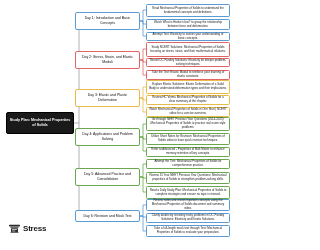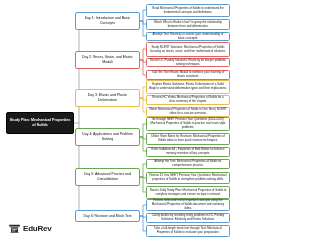--- a/index.html
+++ b/index.html
@@ -130,16 +130,16 @@
 
   <div class="logo">
     <svg class="logo-mark" viewBox="0 0 24 24">
       <rect x="2" y="5" width="20" height="3.2" rx="0.6" fill="#2b2b2b"></rect>
       <rect x="4.5" y="8.5" width="15" height="2.6" rx="0.5" fill="#6b6b6b"></rect>
       <rect x="5.5" y="11.5" width="13" height="7" rx="0.8" fill="#2b2b2b"></rect>
       <rect x="7.5" y="13.5" width="9" height="1.2" fill="#ffffff"></rect>
       <rect x="7.5" y="16" width="6" height="1.2" fill="#ffffff"></rect>
       <rect x="4.5" y="18.5" width="15" height="1.6" rx="0.5" fill="#6b6b6b"></rect>
     </svg>
-    <span class="logo-text">EduRev</span>
+    <span class="logo-text">Stress</span>
   </div>
 
 </div>
 
 </body></html>

